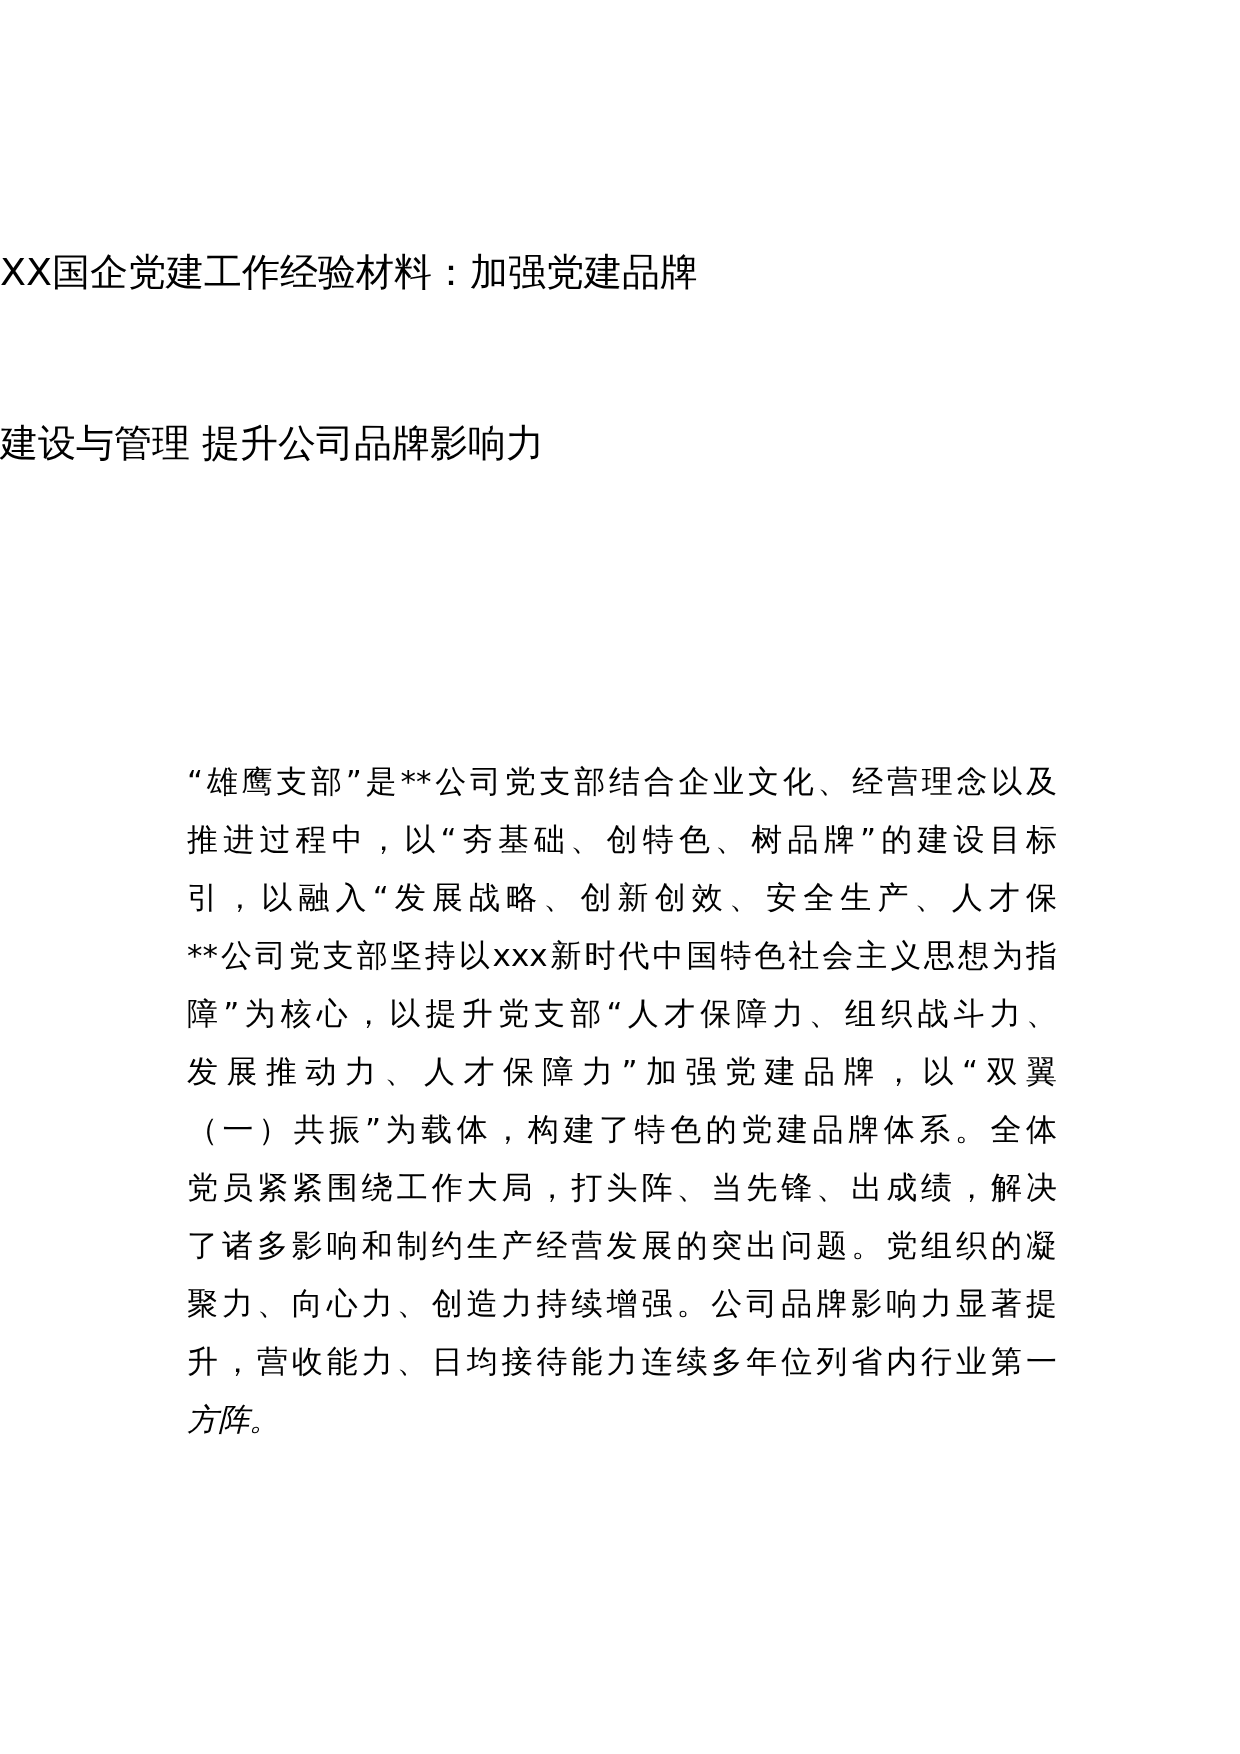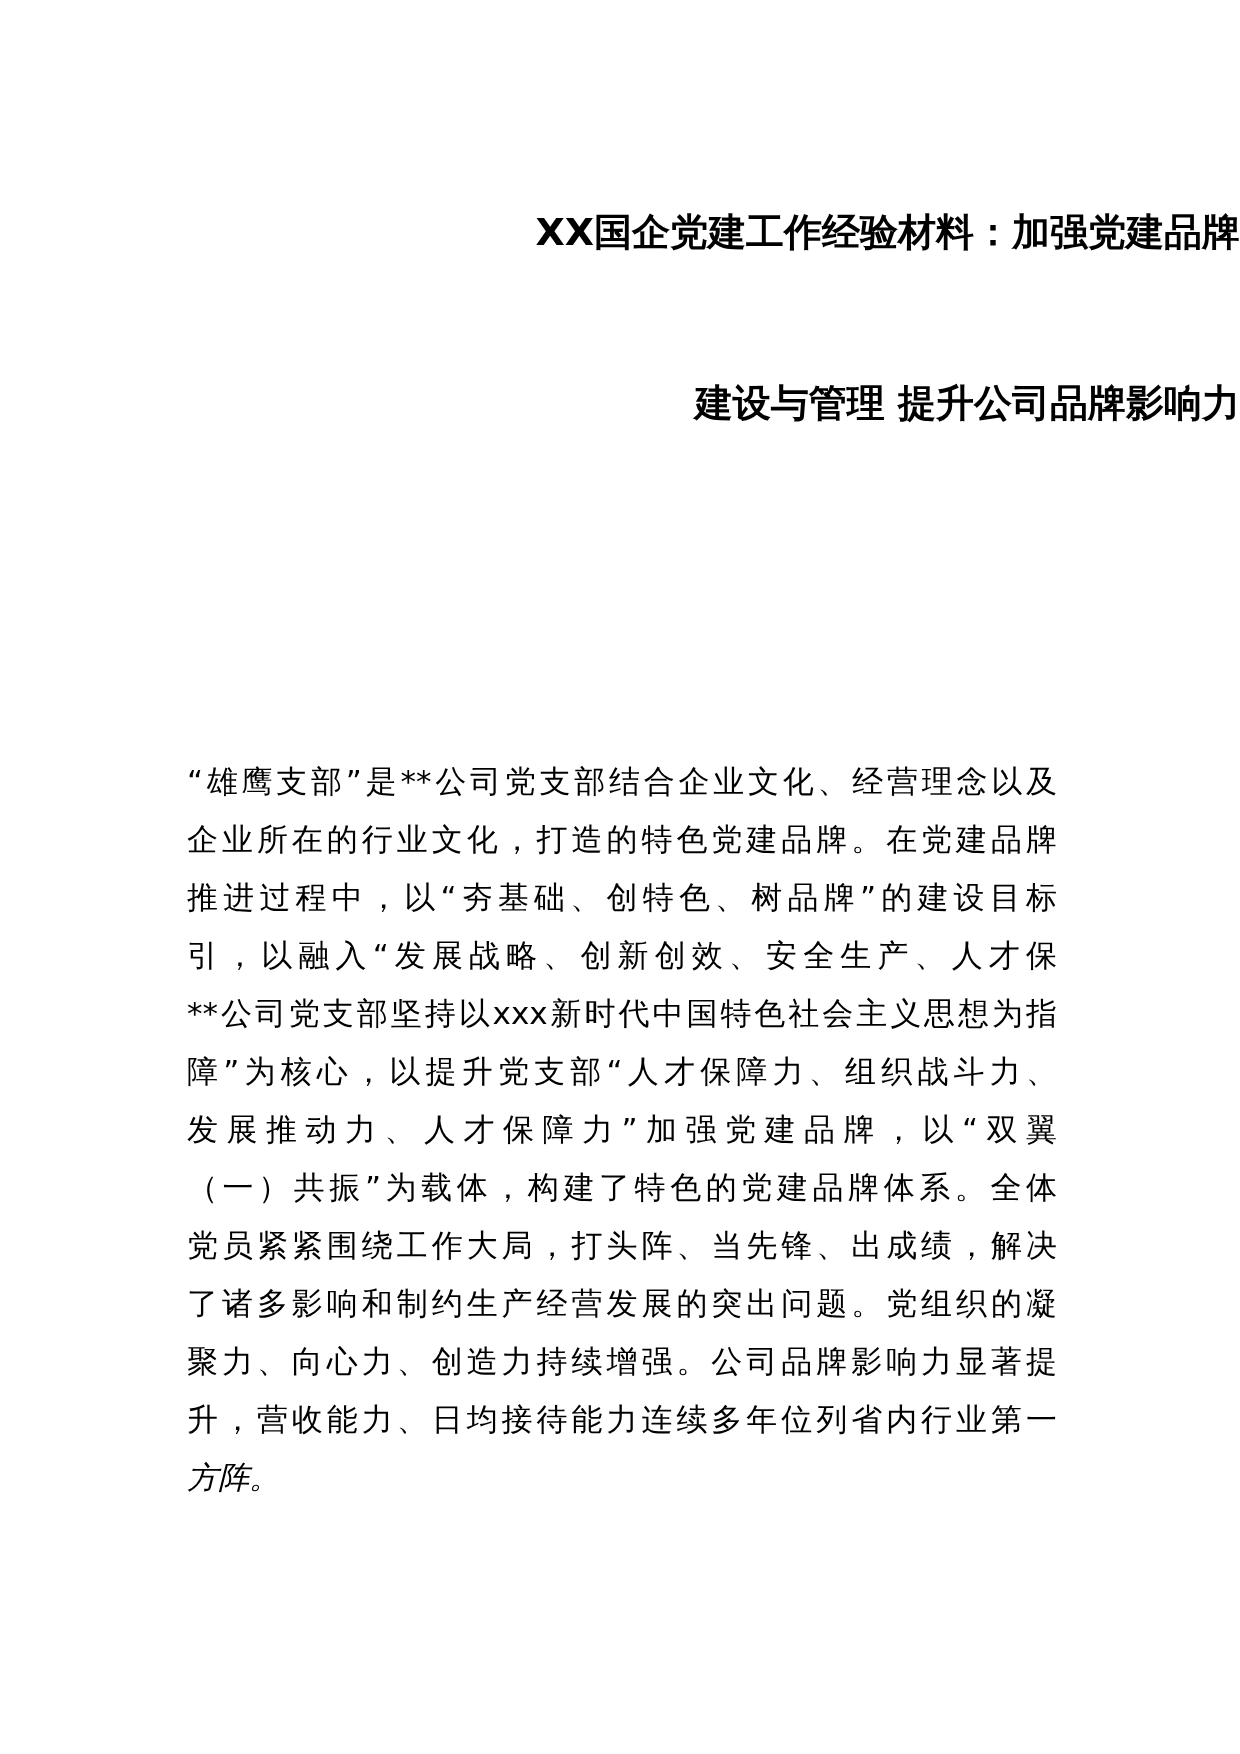--- a/index.html
+++ b/index.html
@@ -1,35 +1,34 @@
 <!DOCTYPE html>
 <html><head>
 <meta charset="utf-8">
 <style>
   html, body { margin: 0; padding: 0; background: #ffffff; }
   body { width: 1240px; height: 1754px; position: relative; overflow: hidden;
          font-family: "DejaVu Sans", "Liberation Sans", sans-serif; color: #000; }
-  .title { position: absolute; left: 0; width: 1240px; text-align: right;
-           font-weight: bold; font-size: 38px; line-height: 48px; letter-spacing: 0px; }
+  .title { position: absolute; left: 0; width: 1240px; text-align: left;
+           font-weight: normal; font-size: 38px; line-height: 48px; letter-spacing: 0px; margin-top: 40px; }
   .t1 { top: 208px; }
   .t2 { top: 379px; }
   .body { position: absolute; left: 187px; top: 752px; width: 870px; }
   .line { font-size: 31px; line-height: 58px; height: 58px; white-space: nowrap;
           text-align: justify; text-align-last: justify; }
   .line.last { text-align-last: left; font-style: italic; }
 </style>
 </head>
 <body>
 
 <div class="title t1">XX国企党建工作经验材料：加强党建品牌</div>
 <div class="title t2">建设与管理 提升公司品牌影响力</div>
 
 <div class="body">
   <div class="line">“雄鹰支部”是**公司党支部结合企业文化、经营理念以及</div>
-  <div class="line">企业所在的行业文化，打造的特色党建品牌。在党建品牌</div>
   <div class="line">推进过程中，以“夯基础、创特色、树品牌”的建设目标</div>
   <div class="line">引，以融入“发展战略、创新创效、安全生产、人才保</div>
   <div class="line">**公司党支部坚持以xxx新时代中国特色社会主义思想为指</div>
   <div class="line">障”为核心，以提升党支部“人才保障力、组织战斗力、</div>
   <div class="line">发展推动力、人才保障力”加强党建品牌，以“双翼</div>
   <div class="line">（一）共振”为载体，构建了特色的党建品牌体系。全体</div>
   <div class="line">党员紧紧围绕工作大局，打头阵、当先锋、出成绩，解决</div>
   <div class="line">了诸多影响和制约生产经营发展的突出问题。党组织的凝</div>
   <div class="line">聚力、向心力、创造力持续增强。公司品牌影响力显著提</div>
   <div class="line">升，营收能力、日均接待能力连续多年位列省内行业第一</div>

